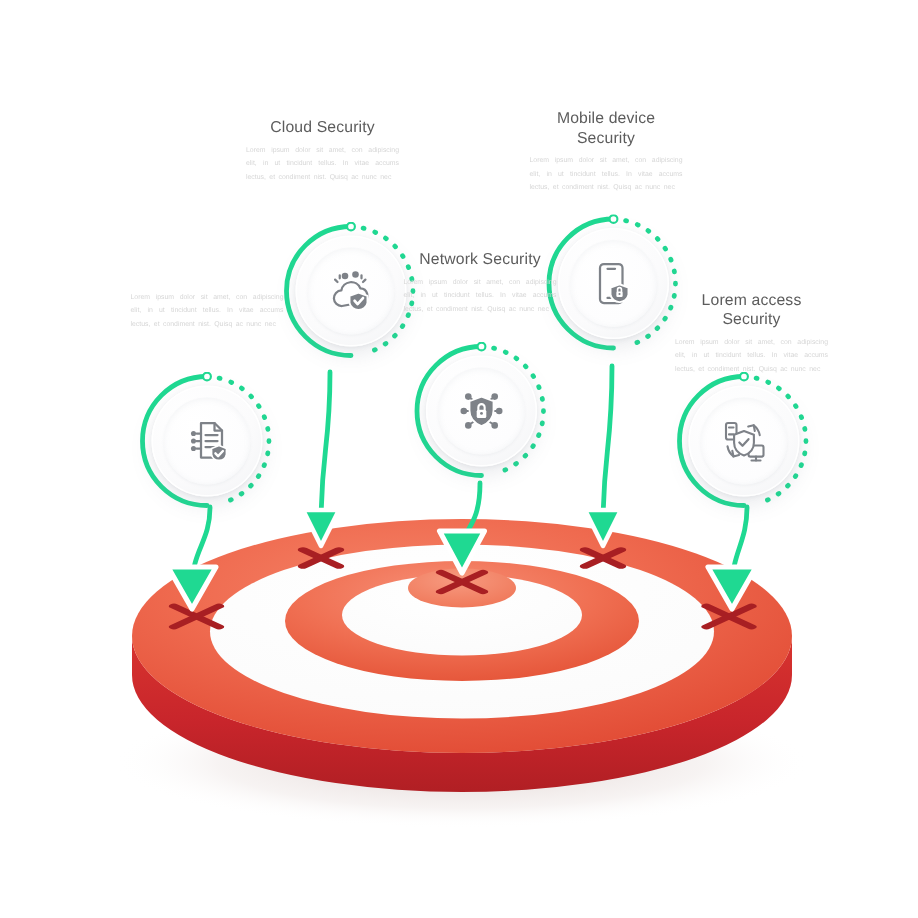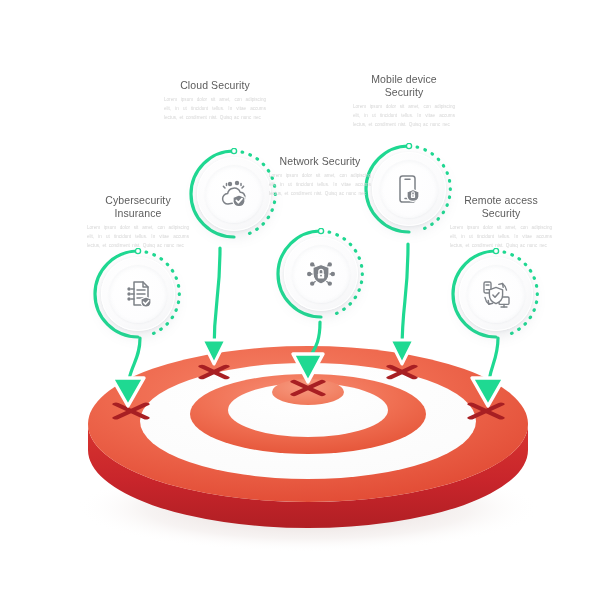--- a/index.html
+++ b/index.html
@@ -330,41 +330,39 @@
           <path d="M16 9.4 l6.6 2.5 v5.2 c0 4.2 -3 7.2 -6.6 8.6 c-3.6 -1.4 -6.6 -4.4 -6.6 -8.6 v-5.2 z" fill="#ffffff"></path>
           <path d="M12.9 17 l2.1 2.2 l4 -4.4" stroke-width="1.5"></path>
         </svg>
       </div>
     </div>
   </div>
 
   <div class="layer text-layer">
 
     <div class="txt-block" style="left:84px; top:194px;">
-      <p class="txt-title">Cybersecurity
-Insurance</p>
       <p class="txt-body">Lorem ipsum dolor sit amet, con adipiscing elit, in ut tincidunt tellus. In vitae accums lectus, et condiment nist. Quisq ac nunc nec</p>
     </div>
 
     <div class="txt-block" style="left:161px; top:79px;">
       <p class="txt-title">Cloud Security</p>
       <p class="txt-body">Lorem ipsum dolor sit amet, con adipiscing elit, in ut tincidunt tellus. In vitae accums lectus, et condiment nist. Quisq ac nunc nec</p>
     </div>
 
-    <div class="txt-block" style="left:266px; top:155px;">
+    <div class="txt-block" style="left:266px; top:167px;">
       <p class="txt-title">Network Security</p>
       <p class="txt-body">Lorem ipsum dolor sit amet, con adipiscing elit, in ut tincidunt tellus. In vitae accums lectus, et condiment nist. Quisq ac nunc nec</p>
     </div>
 
     <div class="txt-block" style="left:350px; top:73px;">
       <p class="txt-title">Mobile device
 Security</p>
       <p class="txt-body">Lorem ipsum dolor sit amet, con adipiscing elit, in ut tincidunt tellus. In vitae accums lectus, et condiment nist. Quisq ac nunc nec</p>
     </div>
 
     <div class="txt-block" style="left:447px; top:194px;">
-      <p class="txt-title">Remote access
+      <p class="txt-title">Lorem access
 Security</p>
       <p class="txt-body">Lorem ipsum dolor sit amet, con adipiscing elit, in ut tincidunt tellus. In vitae accums lectus, et condiment nist. Quisq ac nunc nec</p>
     </div>
   </div>
 
 </div>
 
 </body></html>

